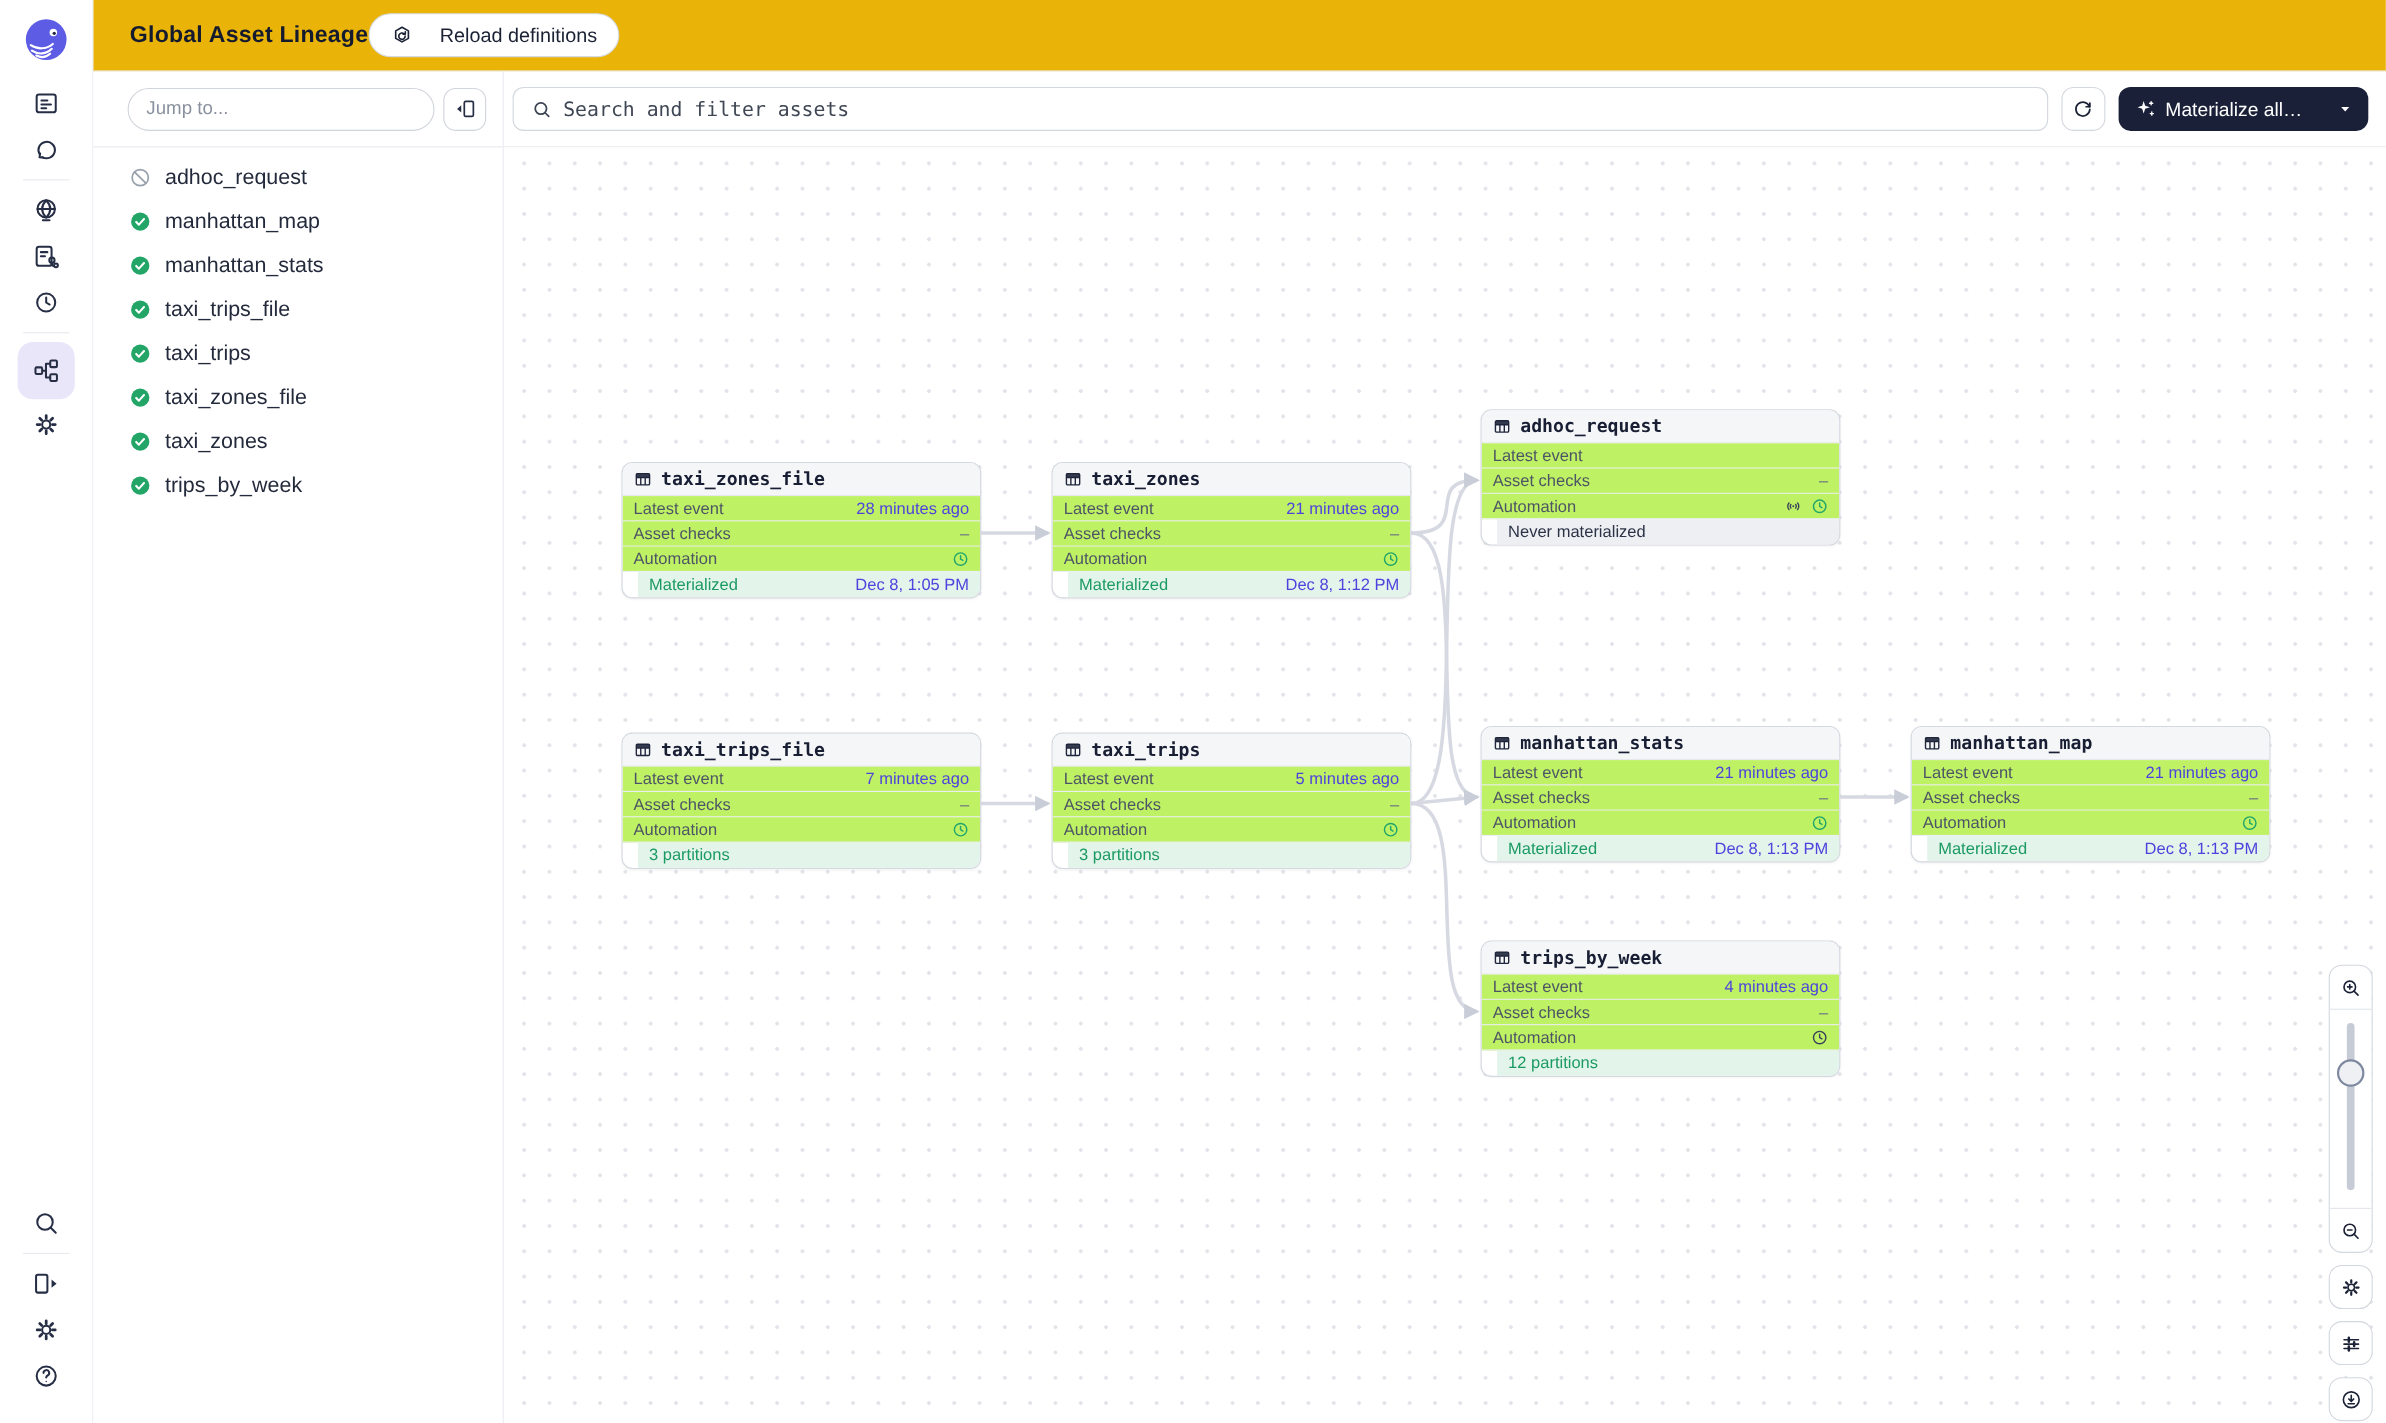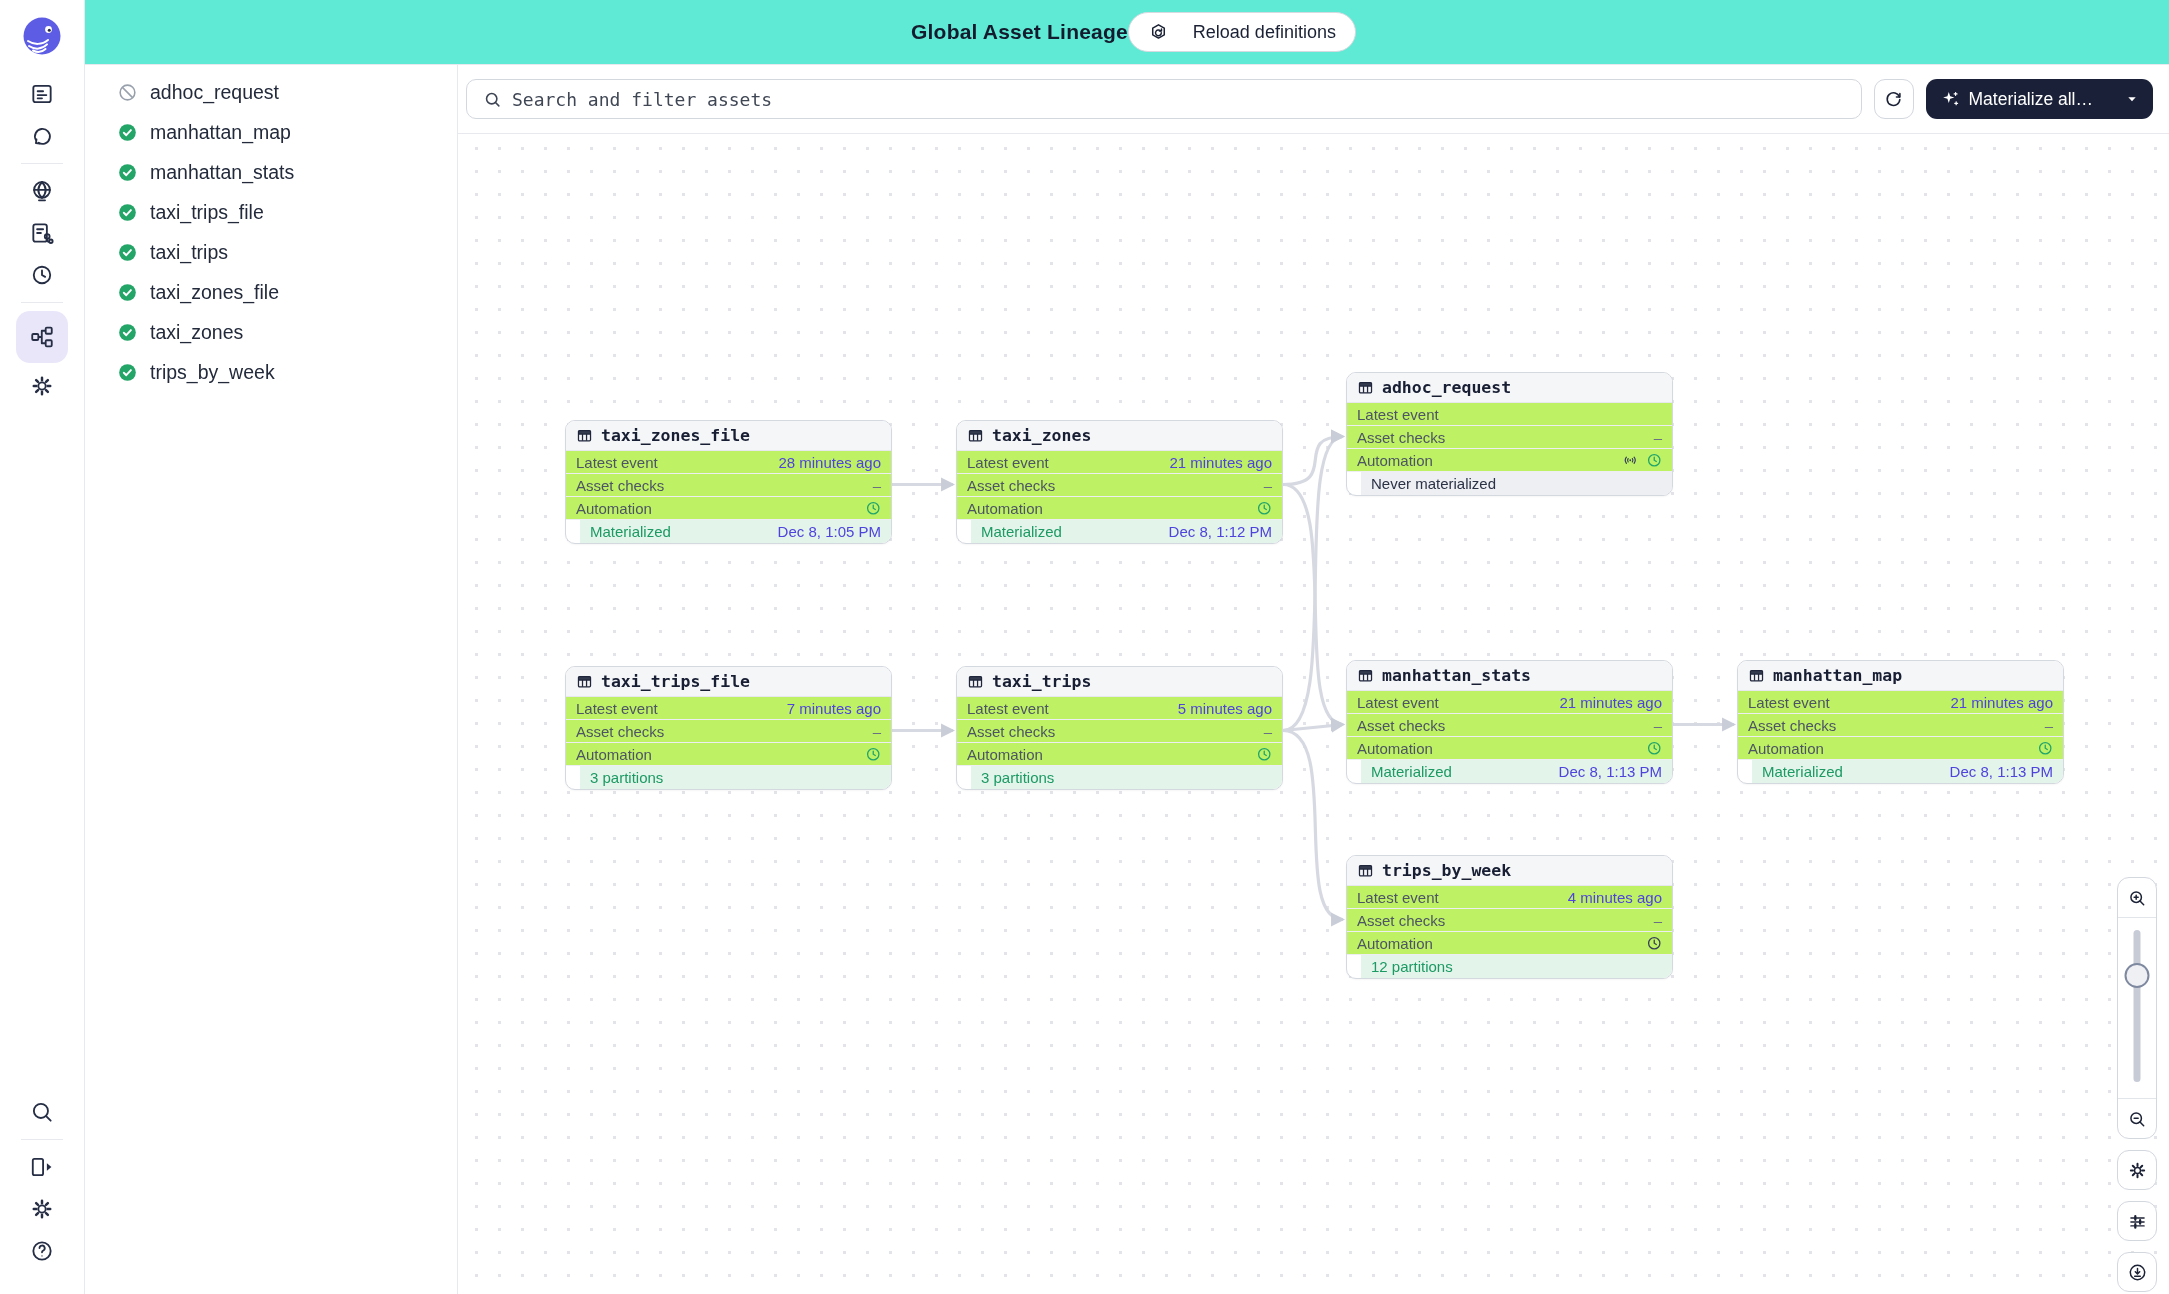--- a/index.html
+++ b/index.html
@@ -14,21 +14,21 @@
           border-right:1px solid #e7e9ee; display:flex; flex-direction:column; align-items:center; background:#fff; }
   .rail-logo { margin-top:15px; width:44px; height:44px; }
   .rail-btn { width:52px; height:42px; display:flex; align-items:center; justify-content:center; color:#262e45; cursor:pointer; }
   .rail-btn svg { width:26px; height:26px; }
   .rail-btn.active { background:#e9e6fa; border-radius:14px; height:52px; margin:2px 0; }
   .rail-div { width:42px; height:1px; background:#e7e9ee; margin:6px 0; }
   .rail-bottom { margin-top:auto; display:flex; flex-direction:column; align-items:center; padding-bottom:22px; }
 
   
   .topbar { position:absolute; left:85px; right:0; top:0; height:65px; border-bottom:1px solid #e7e9ee;
-            display:flex; align-items:center; justify-content:center; padding:0 20px 0 33px; background:#5eead4; }
+            display:flex; align-items:center; justify-content:flex-start; padding:0 20px 0 33px; background:#eab308; }
   .page-title { font-size:21px; font-weight:bold; color:#151b2e; letter-spacing:.2px; }
   .reload-btn { display:flex; align-items:center; gap:24px; height:40px; padding:0 19px; border:1px solid #d5d9e0;
                 border-radius:24px; background:#fff; font-size:18px; color:#1b2134; cursor:pointer; }
   .reload-btn svg { width:21px; height:21px; }
 
   
   .leftpanel { position:absolute; left:85px; top:65px; width:373px; bottom:0; background:#fff;
                border-right:1px solid #e7e9ee; }
   .panel-toolbar { height:69px; border-bottom:1px solid #e7e9ee; display:flex; align-items:center; gap:8px; padding:0 15px 0 31px; }
   .jump-input { width:281px; height:39px; border:1px solid #d0d4db; border-radius:20px; padding:0 16px;
@@ -203,20 +203,29 @@
           <path d="M12 3.2l6.6 3.7v7.8L12 18.4l-6.6-3.7V6.9z"></path>
           <path d="M15.2 12.4a3.3 3.3 0 1 1-1-2.3"></path>
           <path d="M15.4 7.9v2.4H13"></path>
         </svg>
     </span>
     <span>Reload definitions</span>
   </button>
 </header>
 
 <aside class="leftpanel">
+  <div class="panel-toolbar">
+    <input class="jump-input" placeholder="Jump to..." style="">
+    <button class="collapse-btn">
+      <svg viewBox="0 0 24 24" fill="none" stroke="#262e45" stroke-width="1.7">
+          <path d="M8 8.5L3.8 12 8 15.5z" fill="#262e45" stroke="none"></path>
+          <rect x="11" y="4.5" width="9" height="15" rx="1.5"></rect>
+        </svg>
+    </button>
+  </div>
   <div class="asset-list" id="asset-list">
       <div class="asset-item">
         <svg viewBox="0 0 24 24" fill="none" stroke="#98a0ac" stroke-width="1.8">
           <circle cx="12" cy="12" r="8.4"></circle>
           <path d="M6.2 6.2l11.6 11.6"></path>
         </svg>
         <span>adhoc_request</span>
       </div>
       <div class="asset-item">
         <svg viewBox="0 0 24 24">

